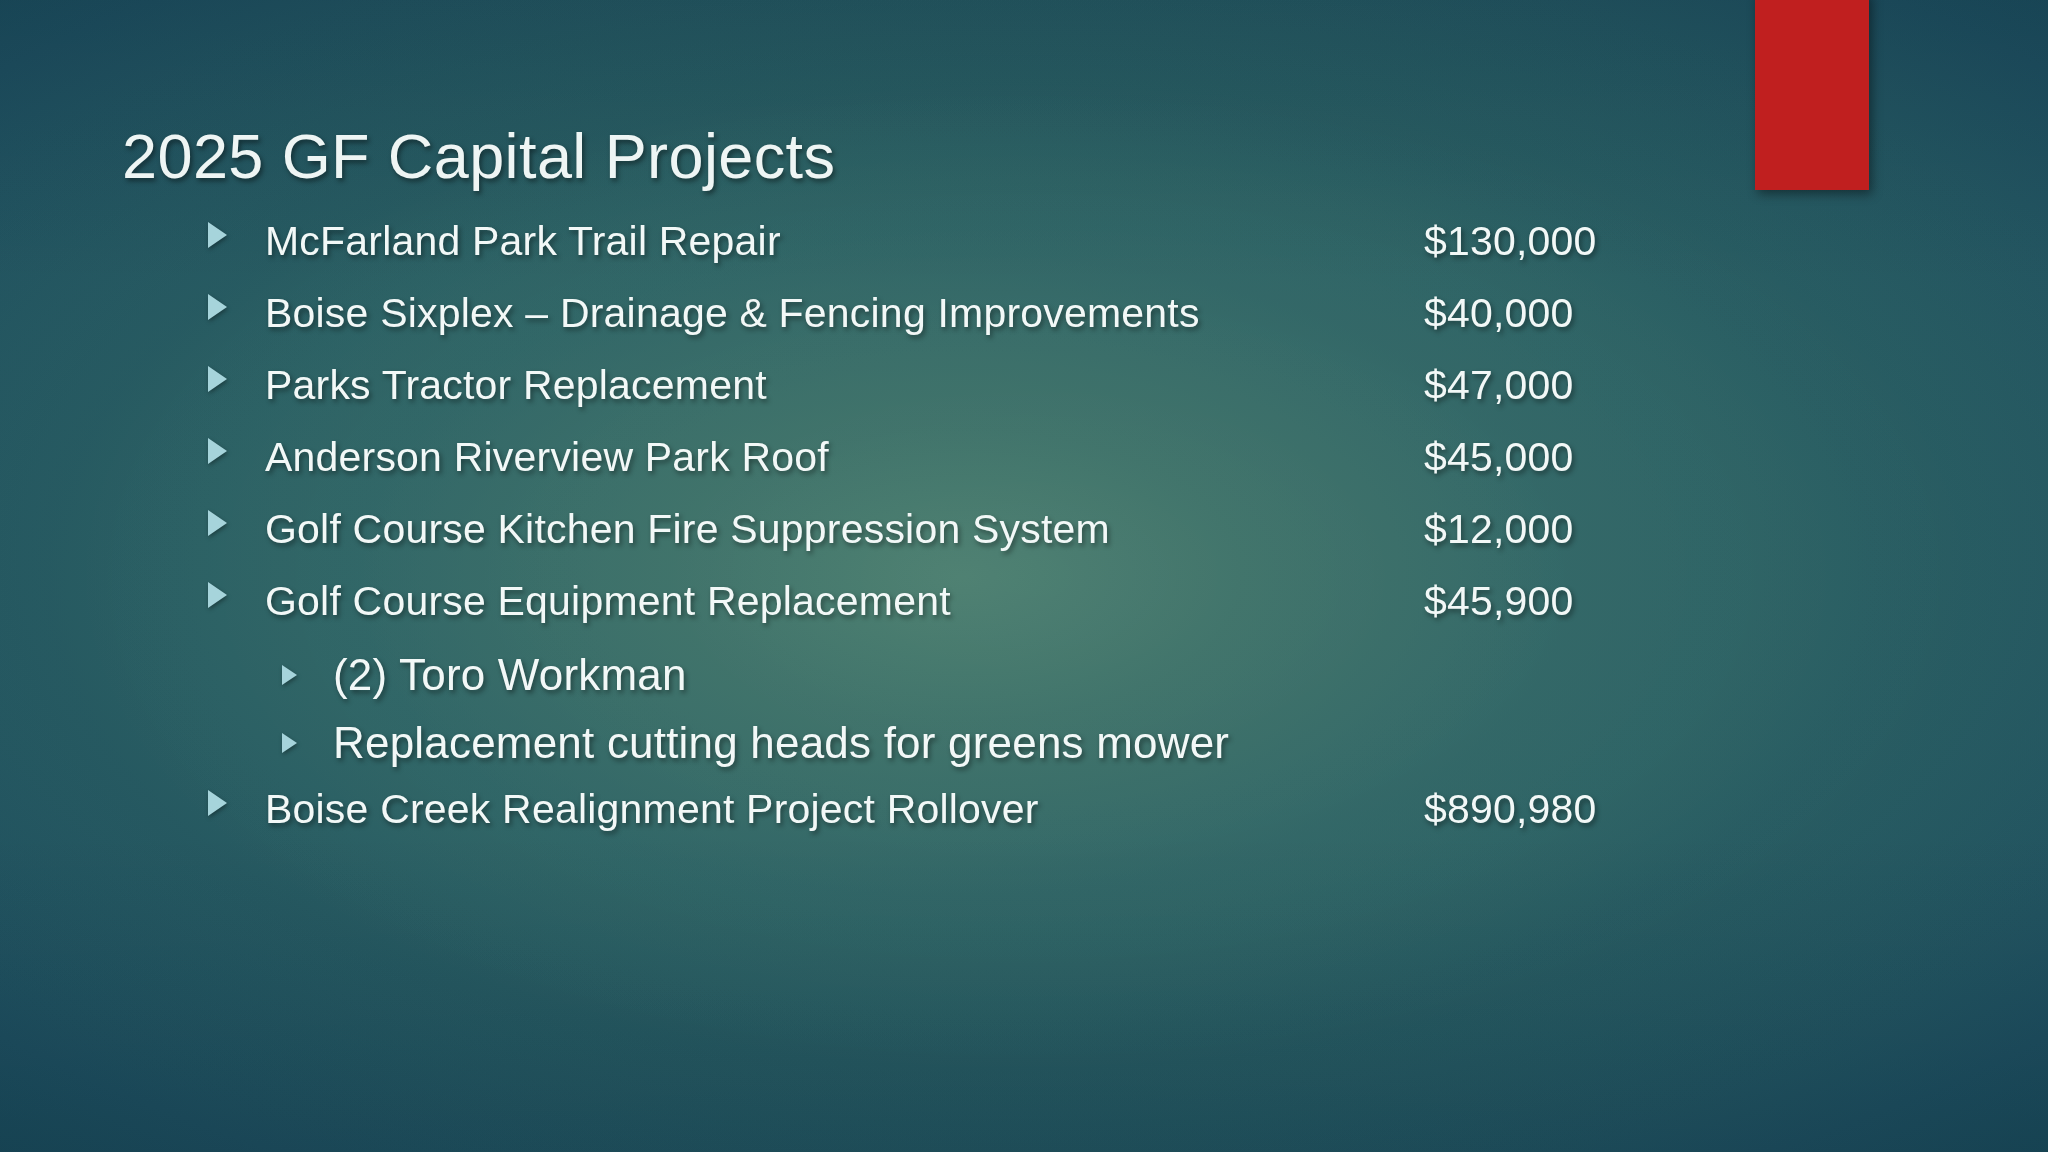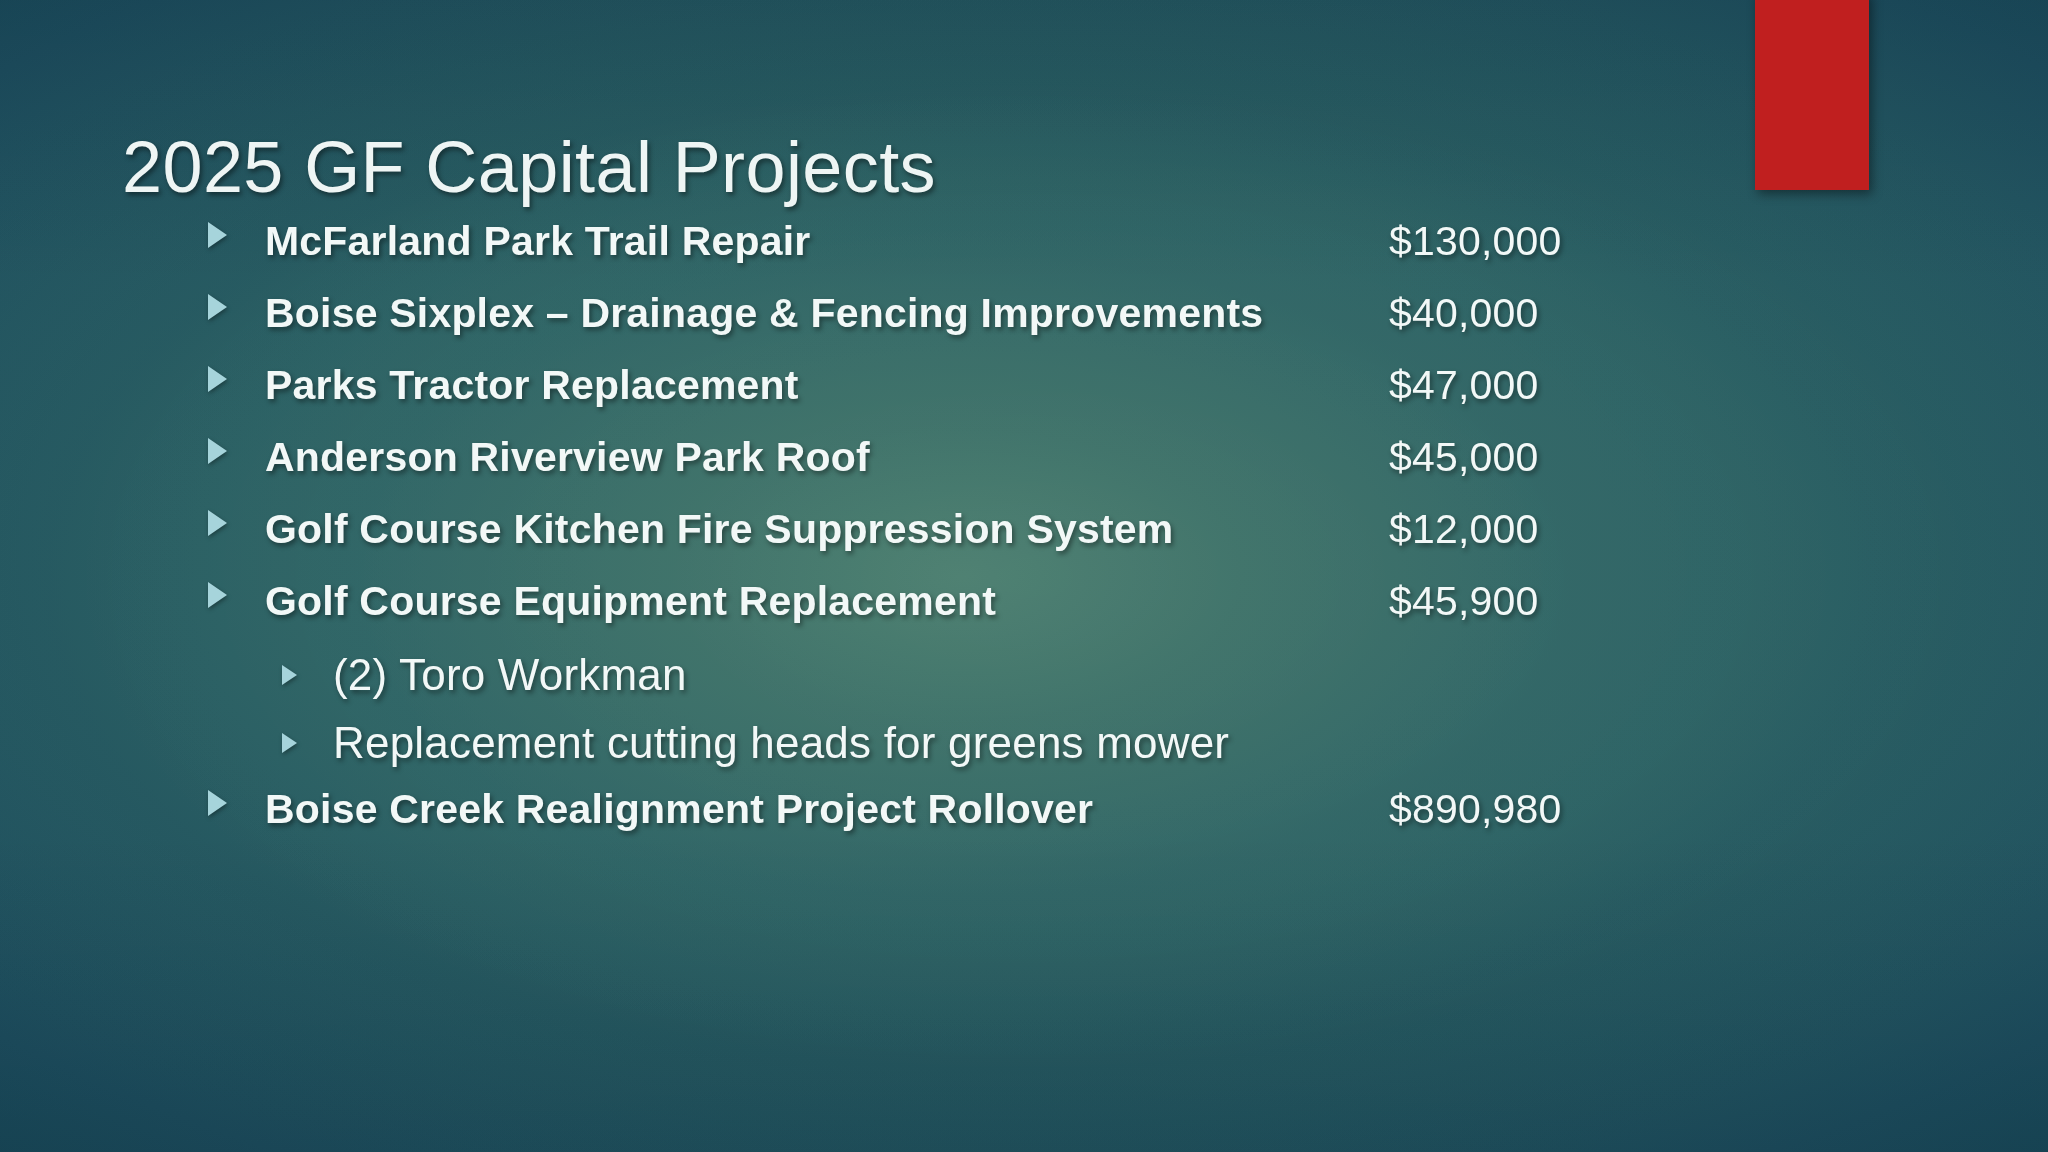--- a/index.html
+++ b/index.html
@@ -50,21 +50,21 @@
     background: #c01f1f;
     box-shadow: 3px 4px 10px rgba(0,0,0,0.42);
     z-index: 3;
   }
 
   
   #title {
     position: absolute;
     left: 122px;
     top: 78px;
-    font-size: 72px;
+    font-size: 63px;
     font-weight: 300;
     letter-spacing: 0.4px;
     color: #eef5f4;
     text-shadow: 2px 3px 5px rgba(0,0,0,0.45);
     white-space: nowrap;
     z-index: 2;
   }
 
   
   #body-list {
@@ -98,33 +98,33 @@
     top: -5px;
   }
 
   .label {
     color: #f2f8f7;
     text-shadow: 2px 3px 5px rgba(0,0,0,0.42);
     white-space: nowrap;
   }
   .row.lvl1 .label {
     font-size: 41px;
-    font-weight: 700;
+    font-weight: 400;
     letter-spacing: 0.2px;
     text-align: center;
   }
   .row.sub .label {
     font-size: 44px;
     font-weight: 300;
     letter-spacing: 0.2px;
   }
 
   .amount {
     position: absolute;
-    left: 1389px;
+    left: 1424px;
     top: 0;
     color: #f2f8f7;
     font-size: 41px;
     font-weight: 300;
     letter-spacing: 0.2px;
     text-shadow: 2px 3px 5px rgba(0,0,0,0.42);
     white-space: nowrap;
   }
 
   

